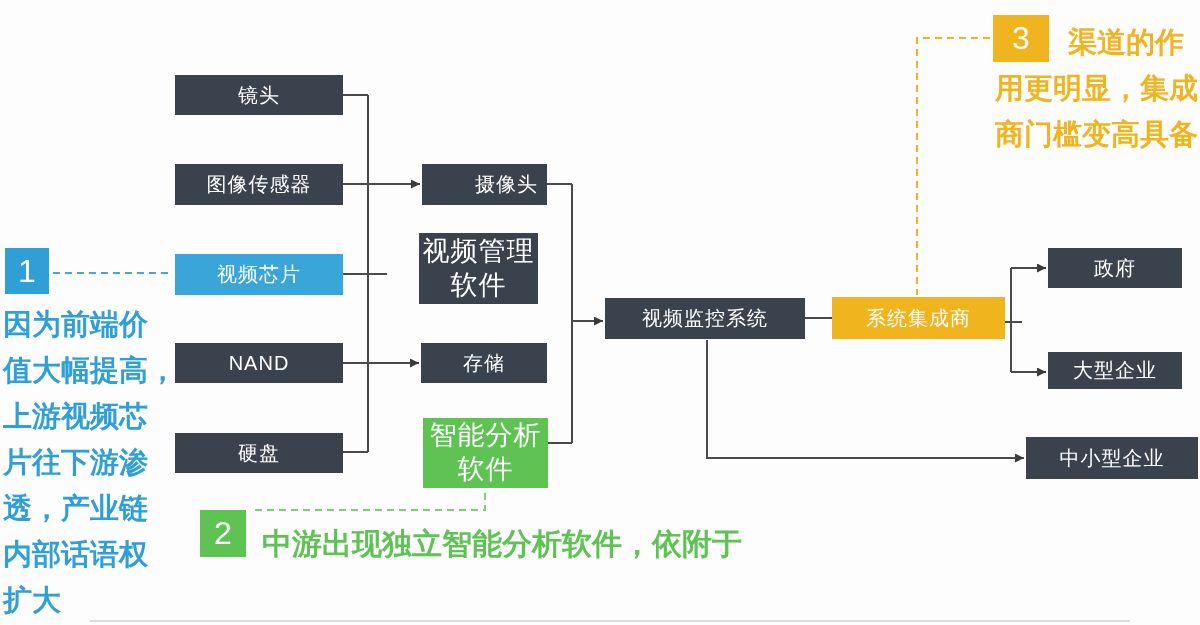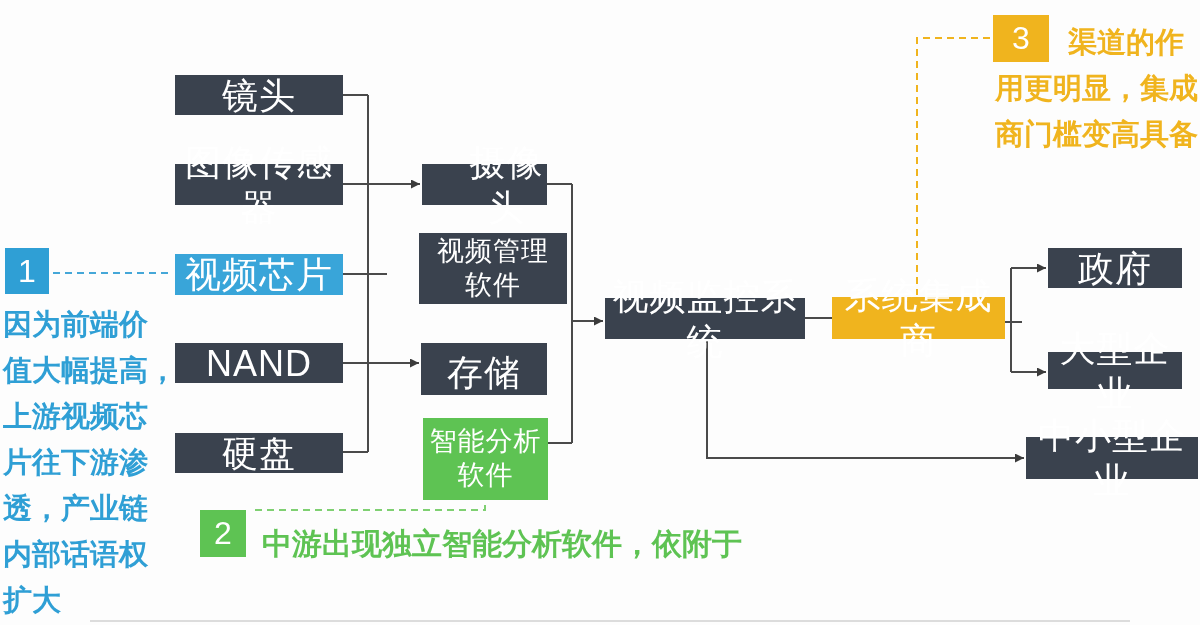--- a/index.html
+++ b/index.html
@@ -12,21 +12,21 @@
   }
   #connectors{position:absolute;left:0;top:0;width:1200px;height:625px;}
   .node{
     position:absolute;
     background:#3a424e;
     color:#ffffff;
     display:flex;
     flex-direction:column;
     align-items:center;
     justify-content:center;
-    font-size:36px;
+    font-size:20px;
     line-height:1.25;
     letter-spacing:1px;
     text-align:center;
     box-sizing:border-box;
     z-index:2;
   }
   .node.small-text{font-size:27px;}
   .node.blue{background:#39a5d9;}
   .node.green{background:#5ec353;}
   .node.yellow{background:#f0b41e;}
@@ -111,28 +111,28 @@
   <div class="node" style="left:175px;top:343px;width:168px;height:40px;">
     <span>NAND</span>
   </div>
   <div class="node" style="left:175px;top:433px;width:168px;height:40px;">
     <span>硬盘</span>
   </div>
 
   <div class="node" style="left:422px;top:164px;width:125px;height:41px;padding-left:44px;">
     <span>摄像头</span>
   </div>
-  <div class="node small-text" style="left:419px;top:233px;width:148px;height:71px;">
+  <div class="node small-text" style="left:419px;top:233px;width:119px;height:71px;">
     <span>视频管理</span>
     <span>软件</span>
   </div>
-  <div class="node" style="left:421px;top:343px;width:126px;height:52px;justify-content:flex-end;">
+  <div class="node" style="left:421px;top:343px;width:126px;height:40px;">
     <span>存储</span>
   </div>
-  <div class="node green small-text" style="left:423px;top:418px;width:125px;height:82px;">
+  <div class="node green small-text" style="left:423px;top:418px;width:125px;height:70px;">
     <span>智能分析</span>
     <span>软件</span>
   </div>
 
   <div class="node" style="left:605px;top:298px;width:200px;height:41px;">
     <span>视频监控系统</span>
   </div>
   <div class="node yellow" style="left:832px;top:297px;width:173px;height:42px;">
     <span>系统集成商</span>
   </div>

